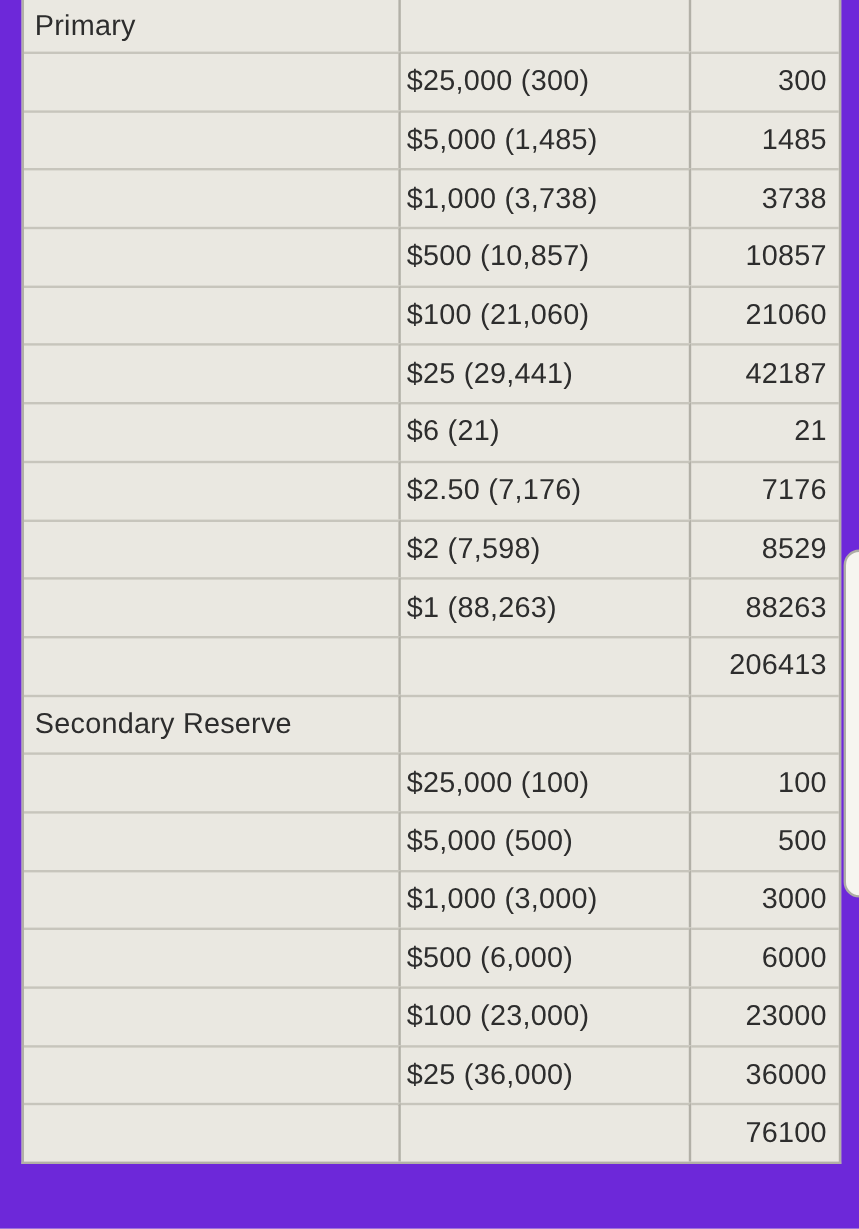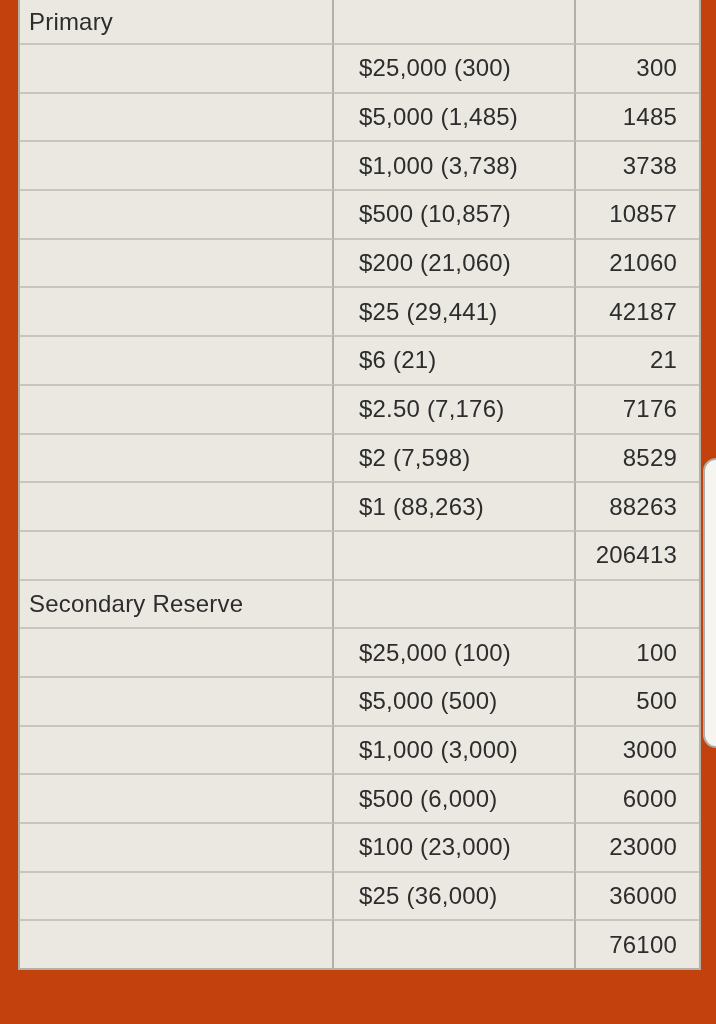--- a/index.html
+++ b/index.html
@@ -8,21 +8,21 @@
     width: 716px;
     height: 1024px;
     overflow: hidden;
     background: #e6e5dc;
     font-family: "Liberation Sans", sans-serif;
   }
   .screen {
     position: relative;
     width: 716px;
     height: 1024px;
-    background: #c2410c;
+    background: #6d28d9;
   }
   table.denoms {
     position: absolute;
     left: 18px;
     top: 0;
     width: 683px;
     border-collapse: separate;
     border-spacing: 0;
     table-layout: fixed;
     background: #eae8e1;
@@ -39,22 +39,22 @@
     letter-spacing: 0.2px;
     white-space: nowrap;
     overflow: hidden;
     border-top: 2px solid #c7c5bc;
   }
   table.denoms tr:first-child td {
     border-top: none;
     height: 43px;
   }
   td.c1 { width: 308px; padding-left: 9px; border-right: 2px solid #b2b0a7; }
-  td.c2 { width: 237px; padding-left: 25px; border-right: 2px solid #b2b0a7; }
-  td.c3 { width: 121px; padding-right: 22px; text-align: right; }
+  td.c2 { width: 237px; padding-left: 5px; border-right: 2px solid #b2b0a7; }
+  td.c3 { width: 121px; padding-right: 10px; text-align: right; }
   .scroll-thumb {
     position: absolute;
     right: -13px;
     top: 458px;
     width: 26px;
     height: 290px;
     box-sizing: border-box;
     background: #f6f5f0;
     border: 2px solid #aeada5;
     border-radius: 13px;
@@ -86,21 +86,21 @@
           <td class="c2">$1,000 (3,738)</td>
           <td class="c3">3738</td>
         </tr>
         <tr>
           <td class="c1"></td>
           <td class="c2">$500 (10,857)</td>
           <td class="c3">10857</td>
         </tr>
         <tr>
           <td class="c1"></td>
-          <td class="c2">$200 (21,060)</td>
+          <td class="c2">$100 (21,060)</td>
           <td class="c3">21060</td>
         </tr>
         <tr>
           <td class="c1"></td>
           <td class="c2">$25 (29,441)</td>
           <td class="c3">42187</td>
         </tr>
         <tr>
           <td class="c1"></td>
           <td class="c2">$6 (21)</td>

